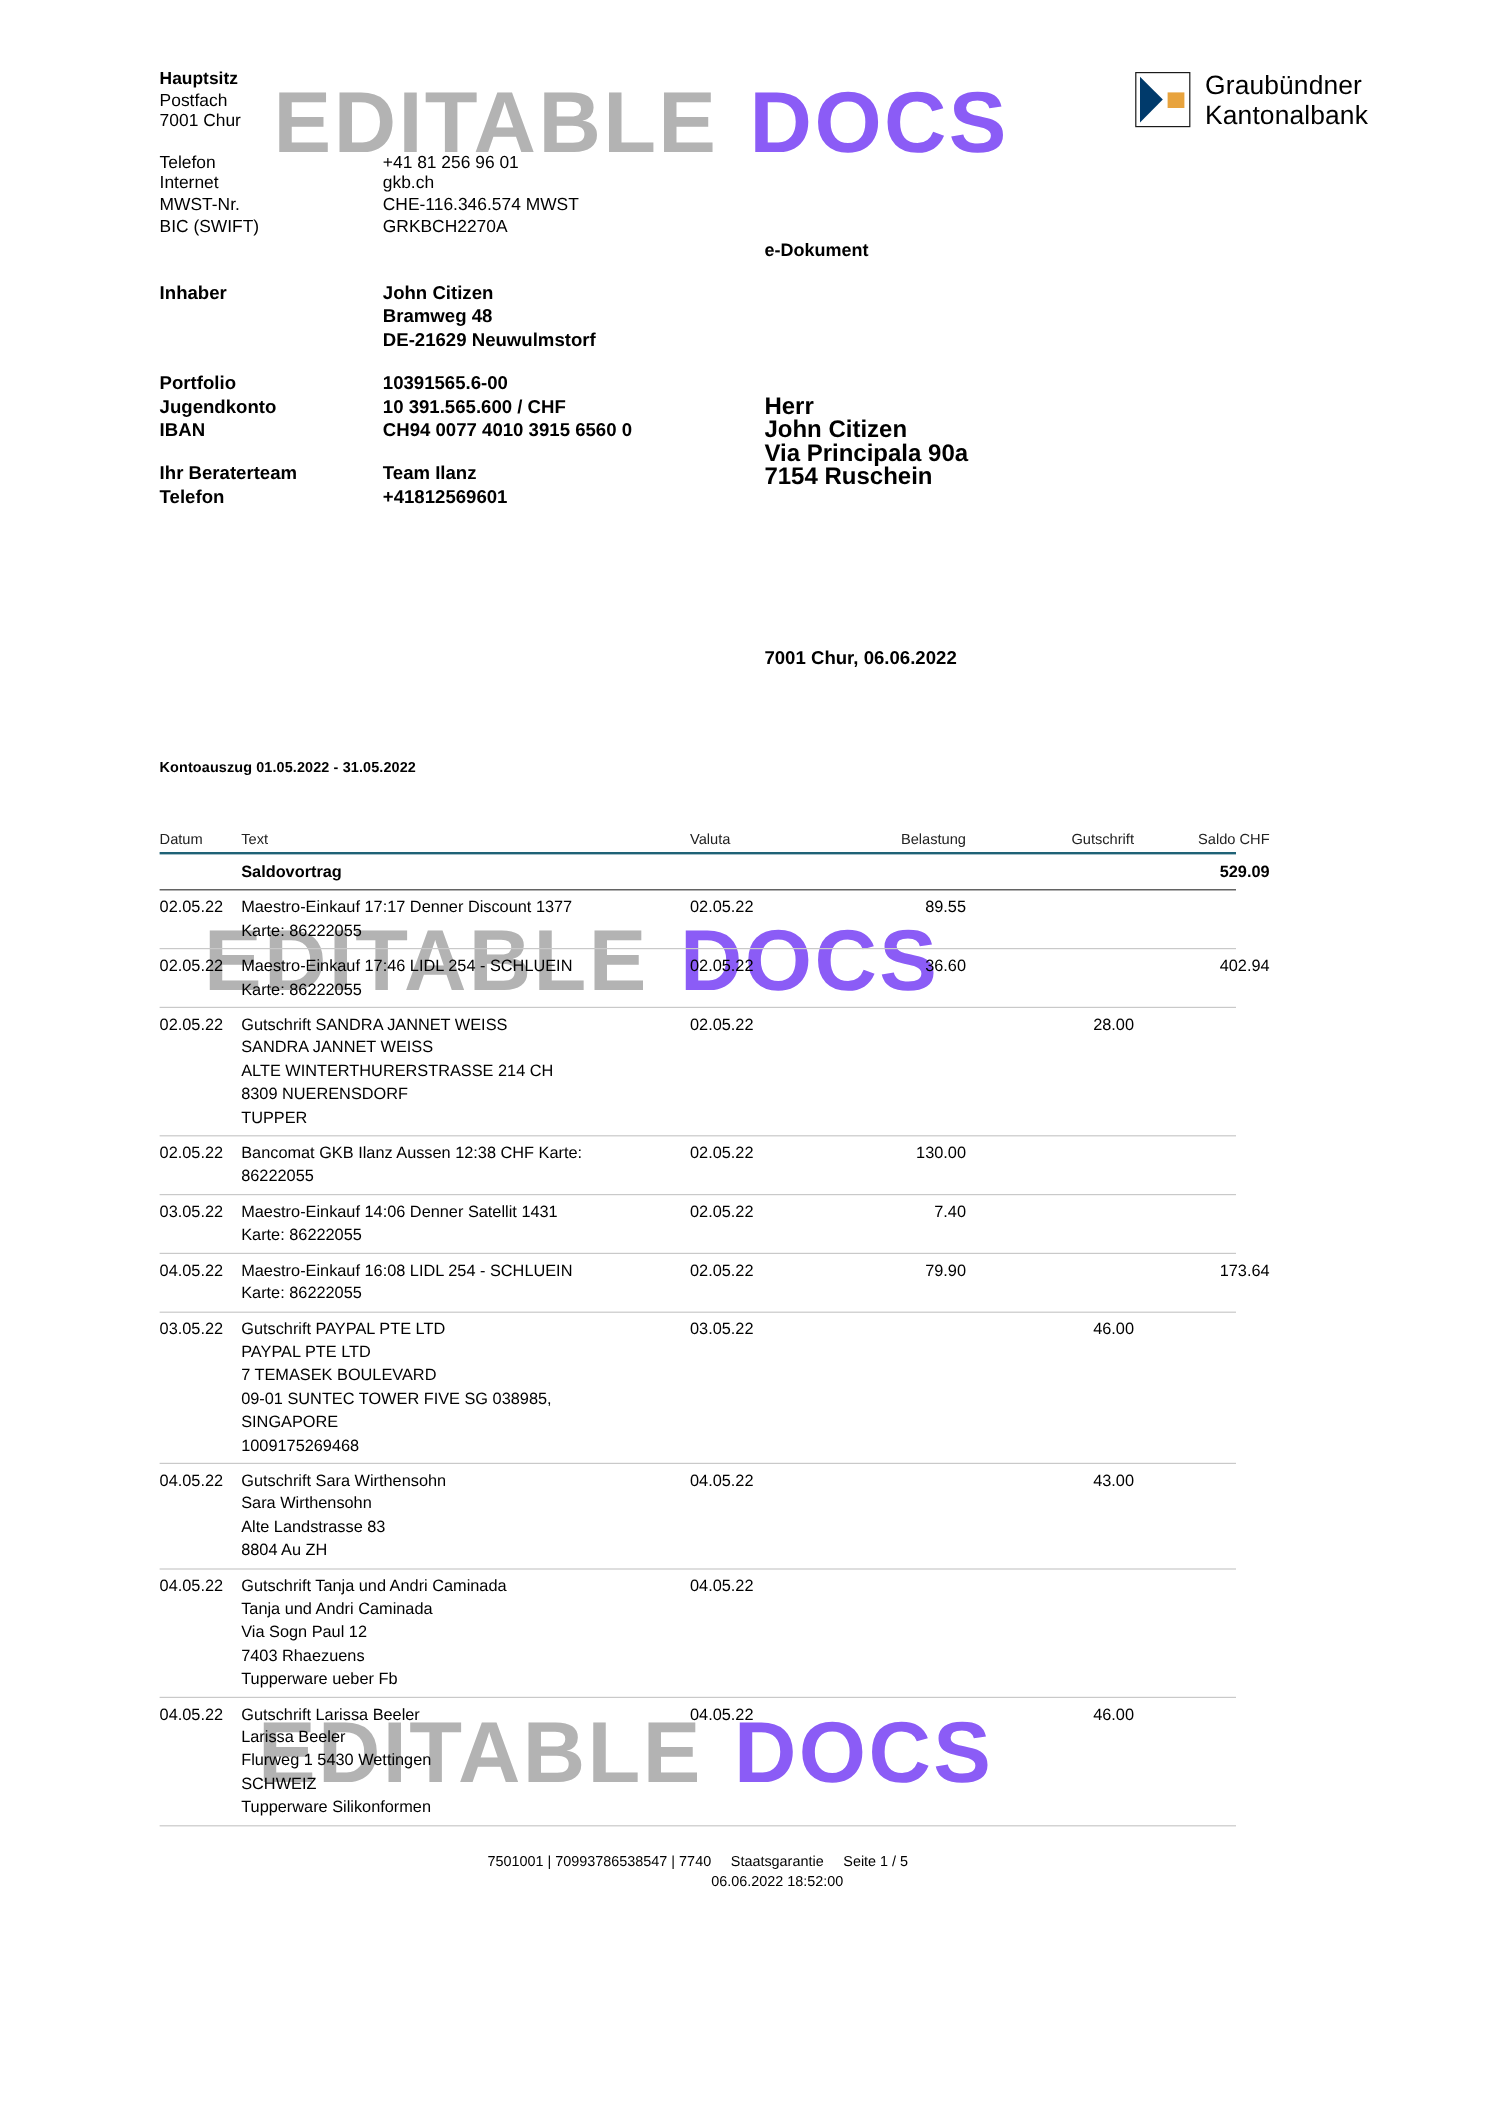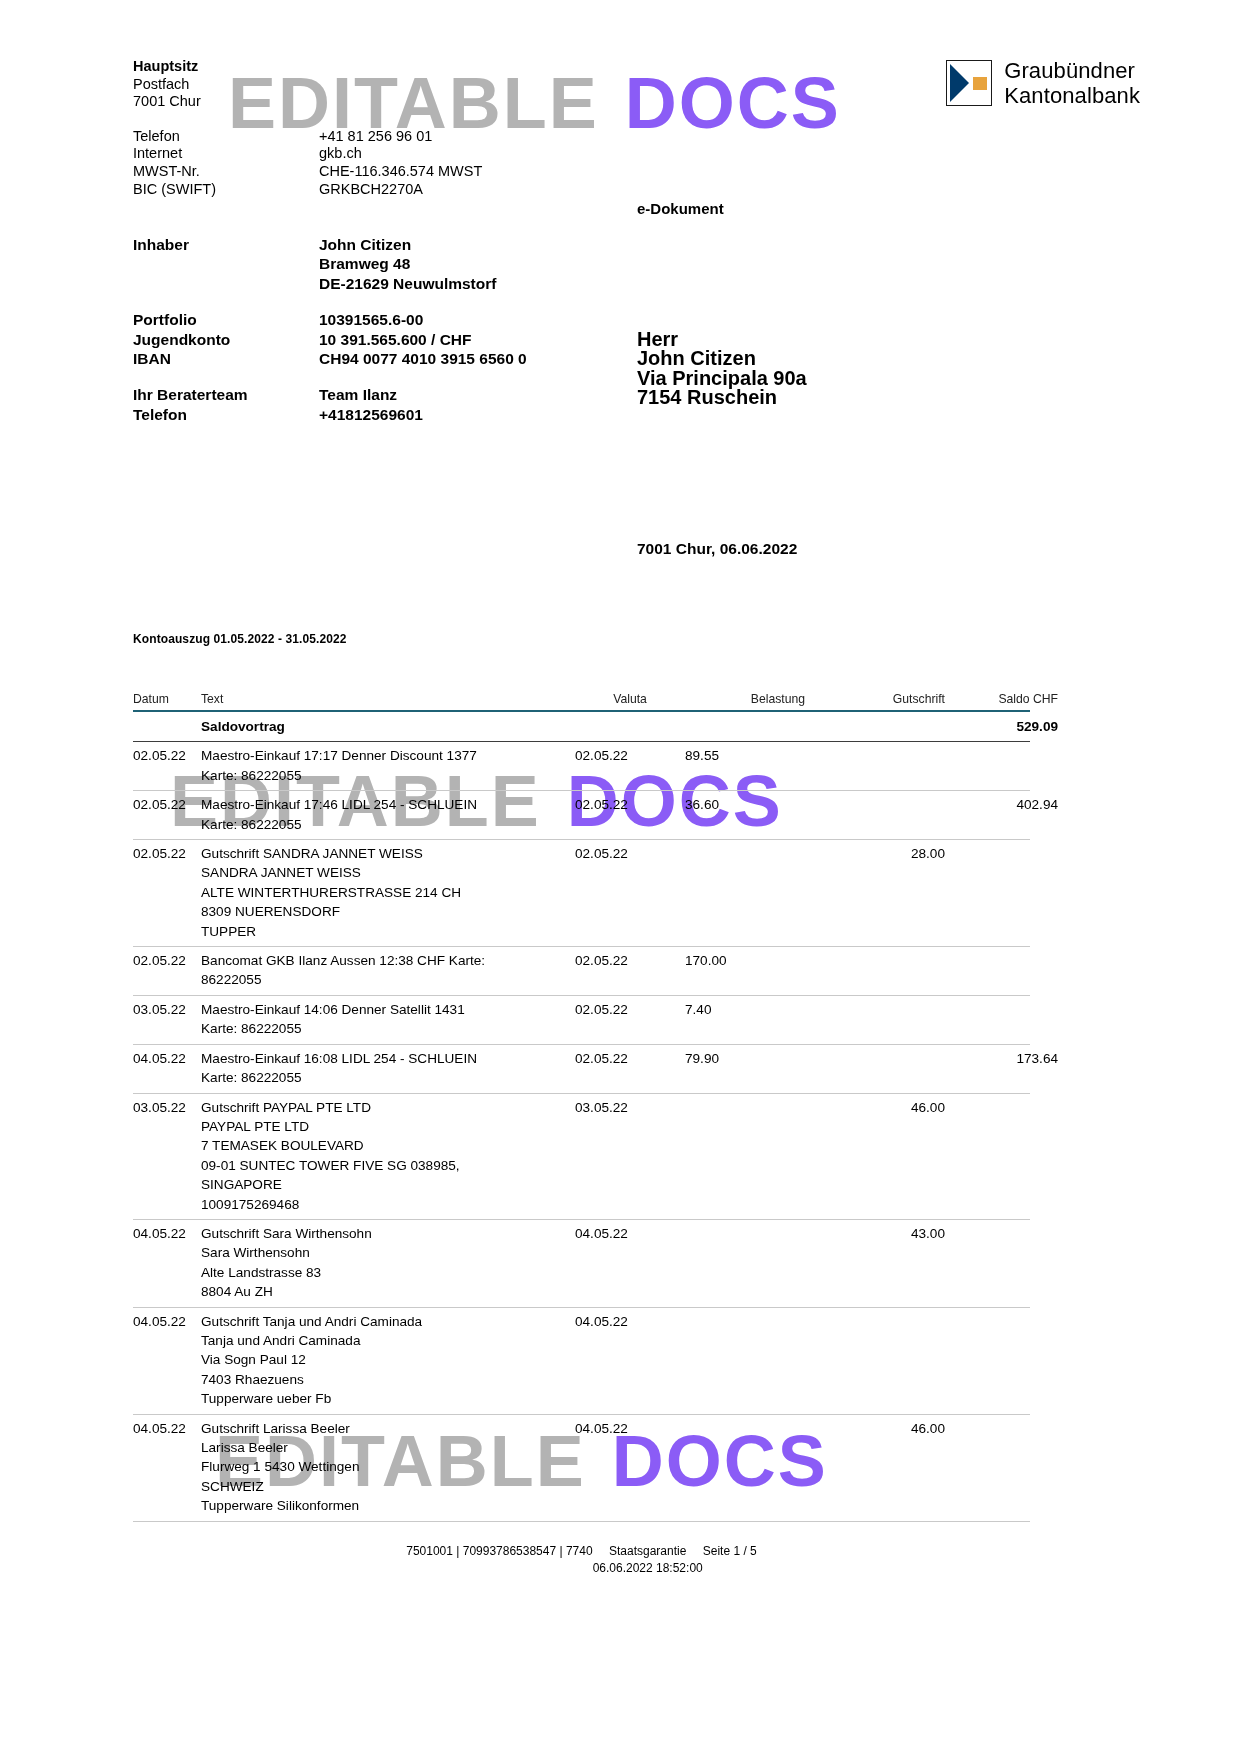--- a/index.html
+++ b/index.html
@@ -154,24 +154,24 @@
   .thead {
     display: flex;
     font-size: 12.2px;
     color: #222;
     padding-bottom: 4px;
     border-bottom: 2px solid #1f6276;
   }
   .c-datum  { width: 68px;  flex: 0 0 68px; }
   .c-text   { width: 374px; flex: 0 0 374px; }
   .c-valuta { width: 110px; flex: 0 0 110px; }
-  .c-bel    { width: 120px; flex: 0 0 120px; }
+  .c-bel    { width: 120px; flex: 0 0 120px; text-align: right; }
   .c-gut    { width: 112px; flex: 0 0 112px; text-align: right; padding-left: 28px; }
   .c-saldo  { width: 113px; flex: 0 0 113px; text-align: right; }
-  .thead .c-valuta { text-align: center; }
+  .thead .c-valuta { text-align: left; }
   .thead .c-bel,
   .thead .c-gut,
   .thead .c-saldo { text-align: right; }
 
   .row {
     display: flex;
     border-bottom: 1px solid #c9c9c9;
     padding: 4px 0 5px 0;
     line-height: 19.4px;
   }
@@ -362,21 +362,21 @@
             <div class="c-gut">28.00</div>
             <div class="c-saldo"></div>
           </div>
           <div class="row">
             <div class="c-datum">02.05.22</div>
             <div class="c-text">
               <span class="sub">Bancomat GKB Ilanz Aussen 12:38 CHF Karte:</span>
               <span class="sub">86222055</span>
             </div>
             <div class="c-valuta">02.05.22</div>
-            <div class="c-bel">170.00</div>
+            <div class="c-bel">130.00</div>
             <div class="c-gut"></div>
             <div class="c-saldo"></div>
           </div>
           <div class="row">
             <div class="c-datum">03.05.22</div>
             <div class="c-text">
               <span class="sub">Maestro-Einkauf 14:06 Denner Satellit 1431</span>
               <span class="sub">Karte: 86222055</span>
             </div>
             <div class="c-valuta">02.05.22</div>

